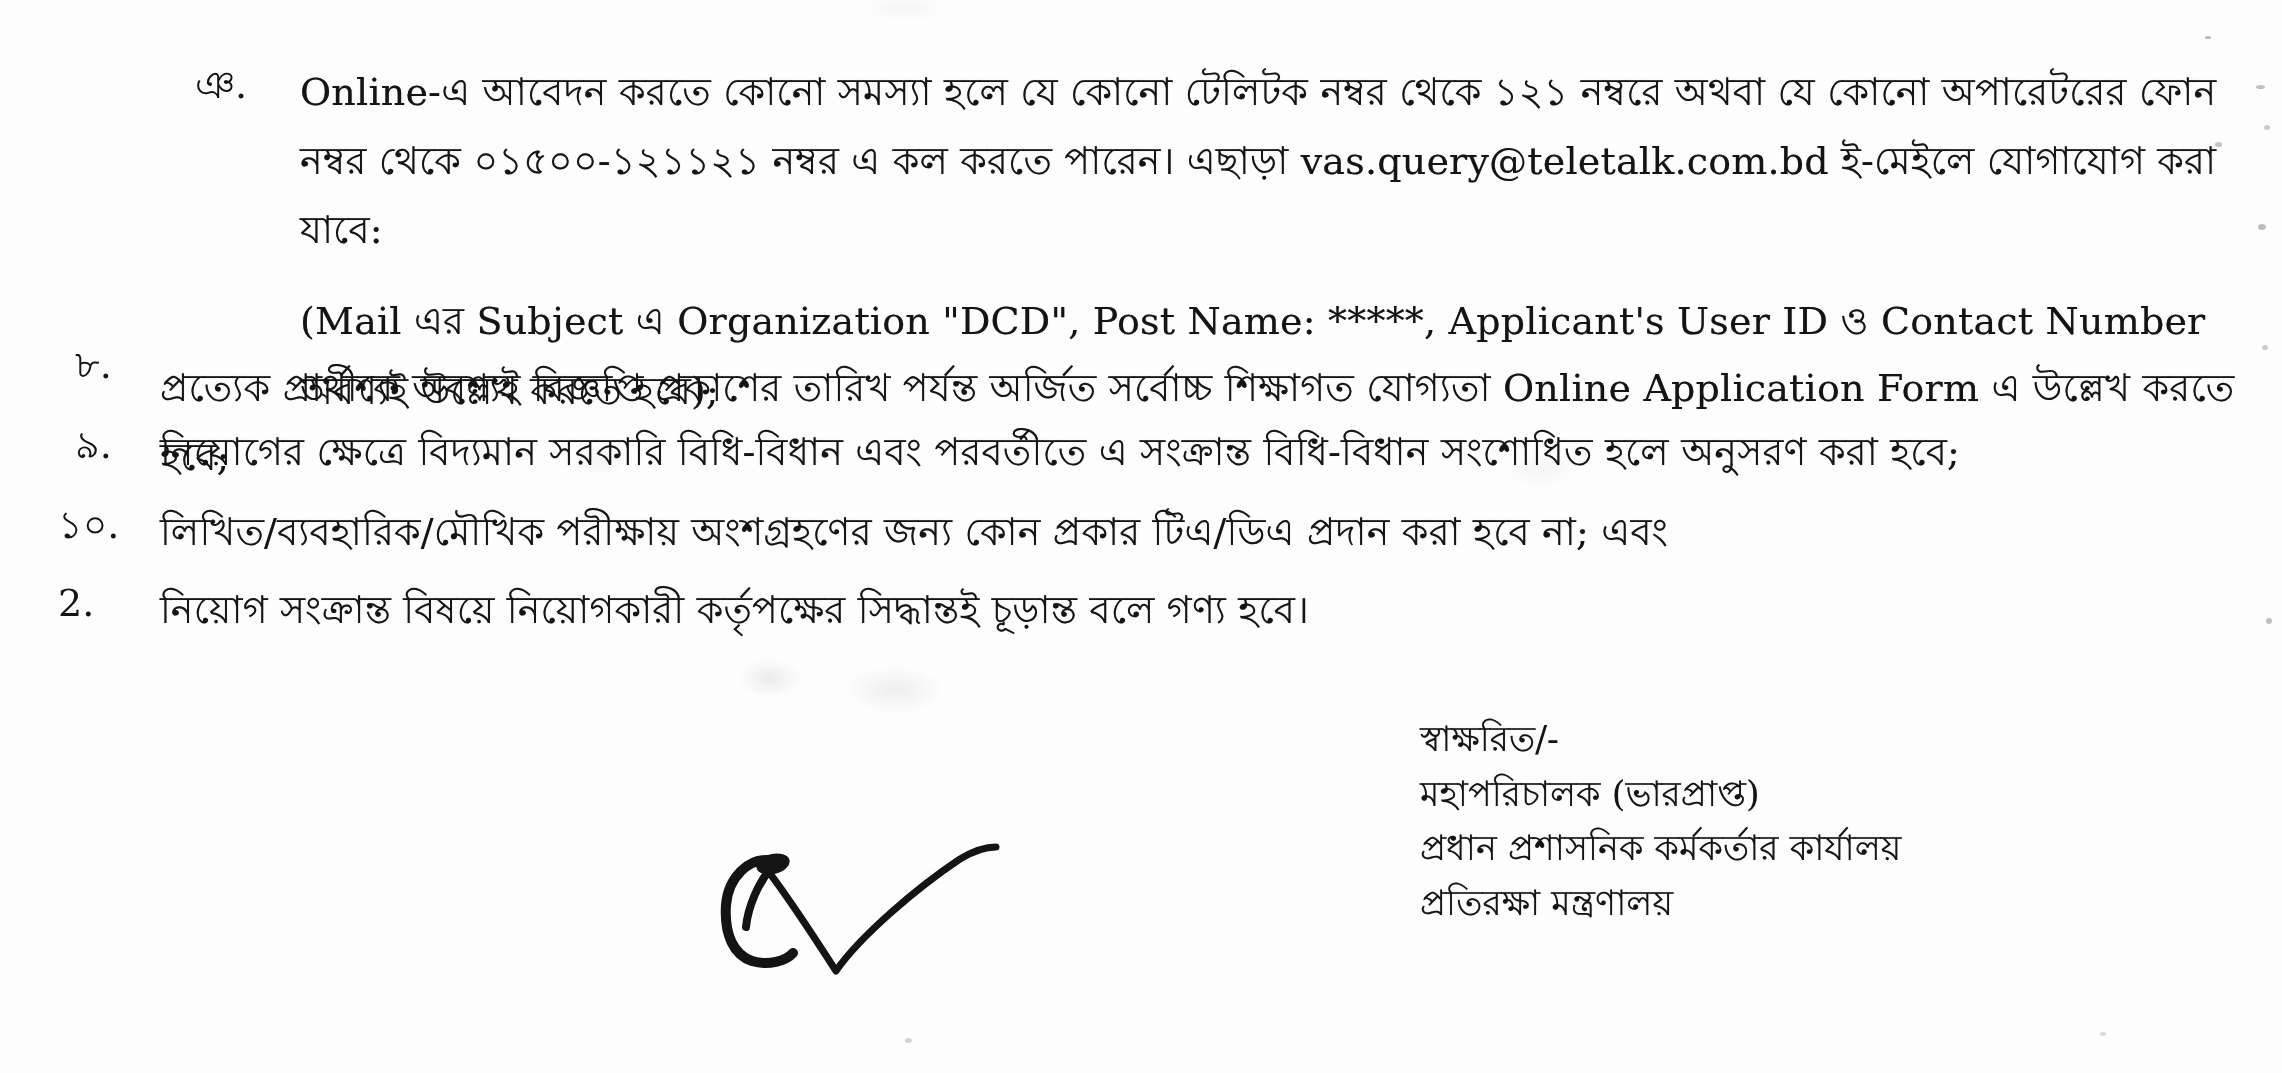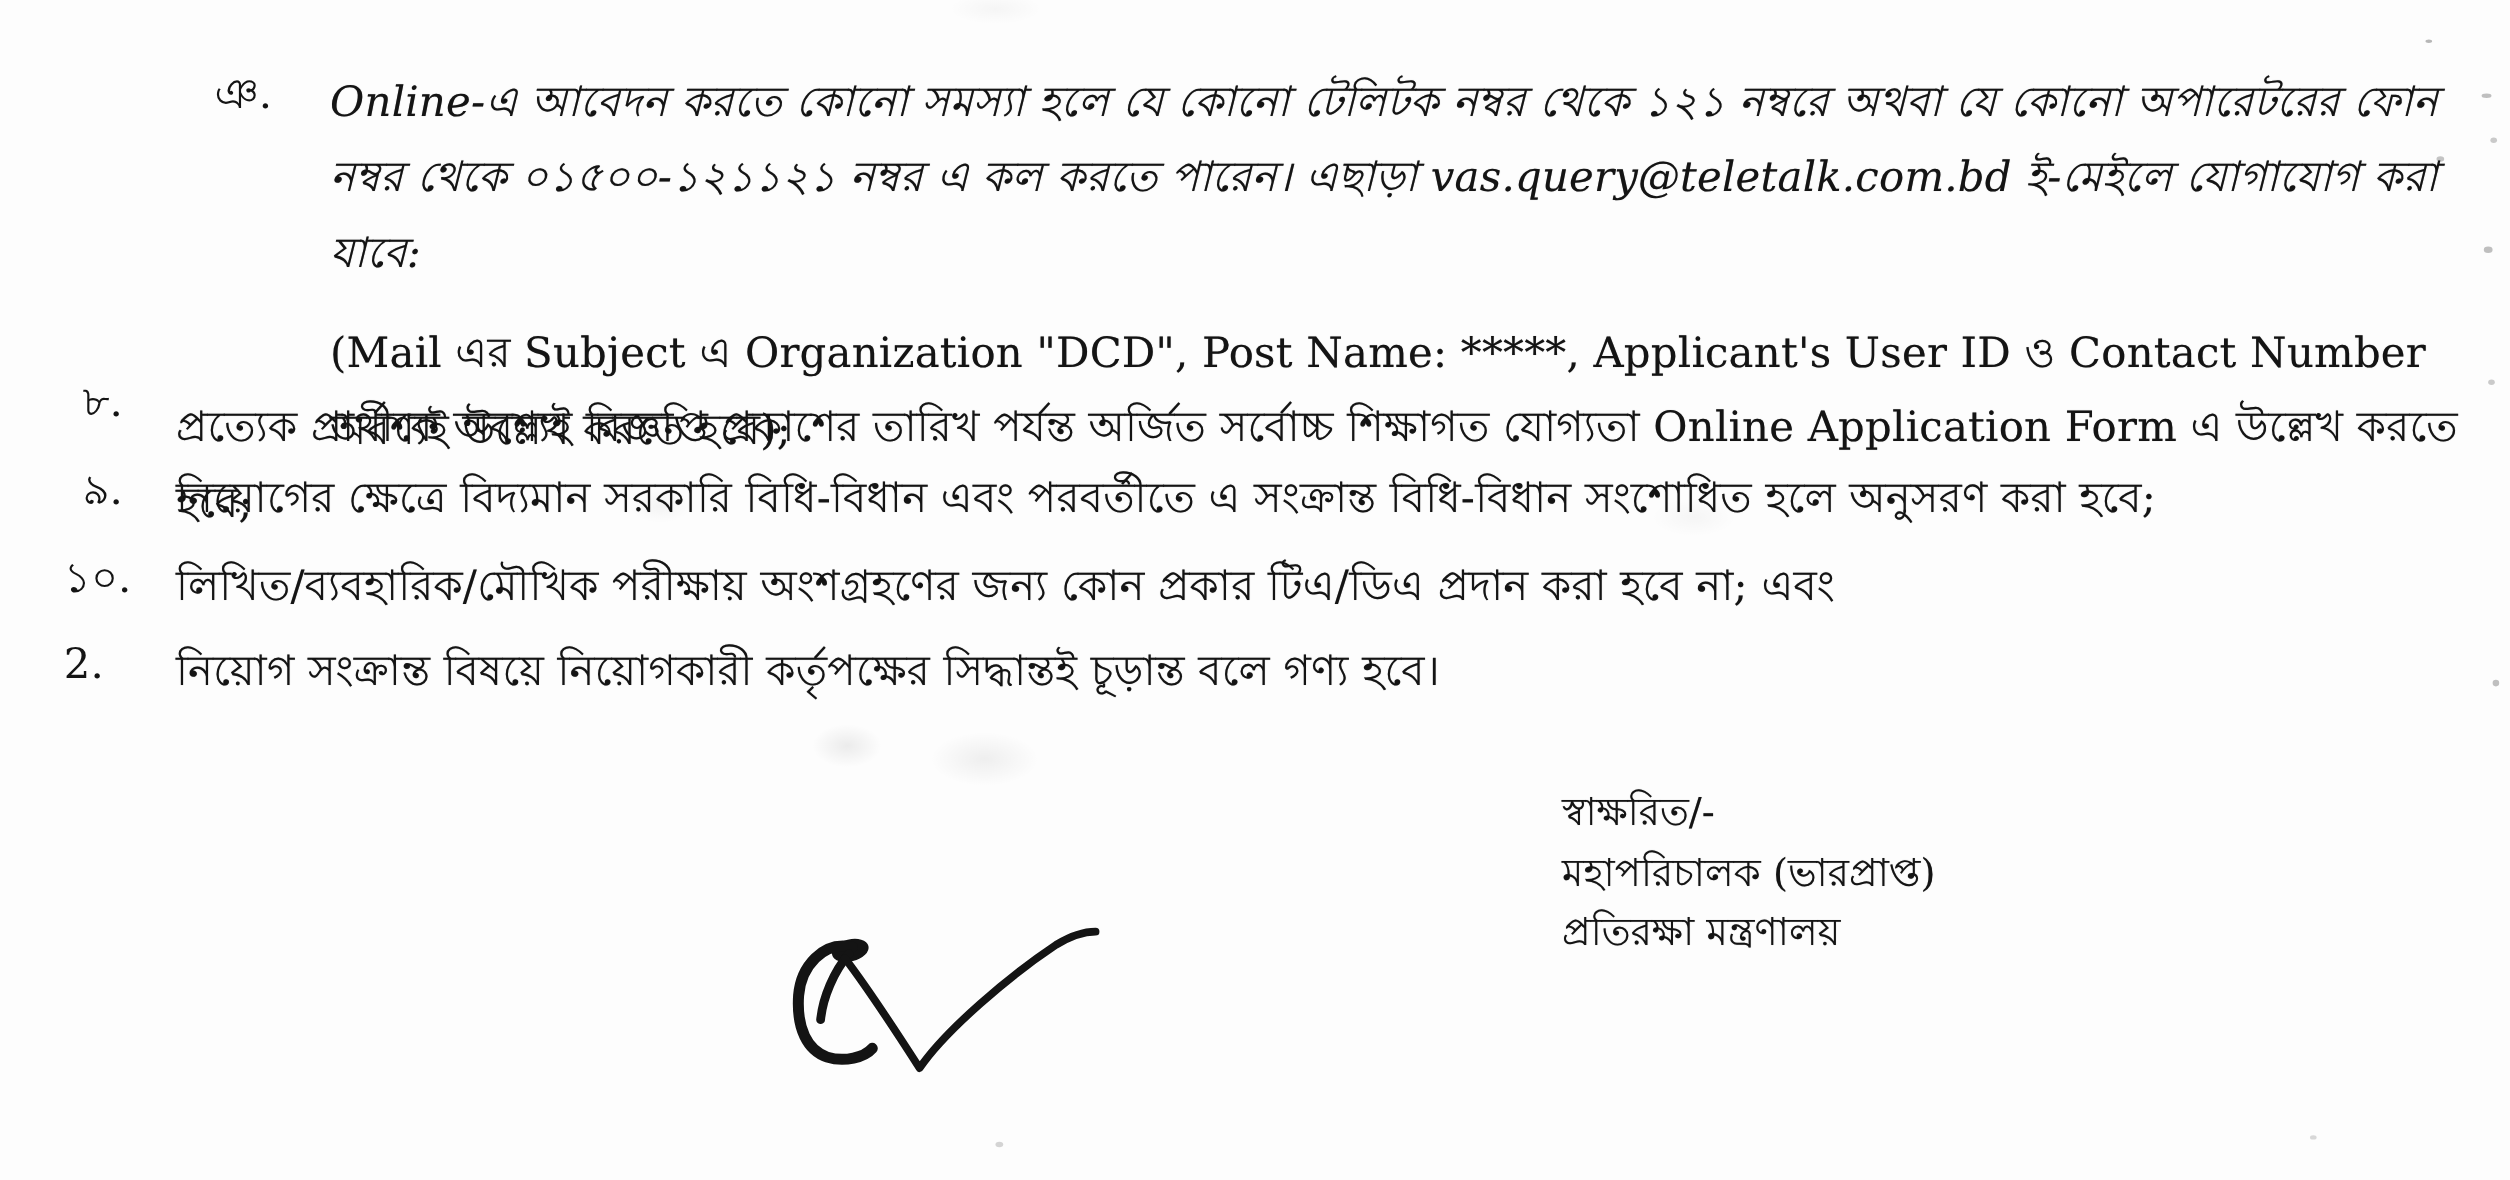--- a/index.html
+++ b/index.html
@@ -44,21 +44,21 @@
 </style>
 </head>
 <body>
 
 <div class="page">
   <div class="scan-tint"></div>
 
   <div class="item" style="top:58px;left:0;width:2282px;">
     <span class="marker" style="left:195px;">ঞ.</span>
     <div class="body-text" style="position:absolute;left:300px;top:0;width:1950px;">
-      <p class="para" style="margin-bottom:22px;font-style:italic;">Online-এ আবেদন করতে কোনো সমস্যা হলে যে কোনো টেলিটক নম্বর থেকে ১২১ নম্বরে অথবা যে কোনো অপারেটরের ফোন নম্বর থেকে ০১৫০০-১২১১২১ নম্বর এ কল করতে পারেন। এছাড়া vas.query@teletalk.com.bd ই-মেইলে যোগাযোগ করা যাবে:</p>
+      <p class="para" style="margin-bottom:22px;">Online-এ আবেদন করতে কোনো সমস্যা হলে যে কোনো টেলিটক নম্বর থেকে ১২১ নম্বরে অথবা যে কোনো অপারেটরের ফোন নম্বর থেকে ০১৫০০-১২১১২১ নম্বর এ কল করতে পারেন। এছাড়া vas.query@teletalk.com.bd ই-মেইলে যোগাযোগ করা যাবে:</p>
       <p class="para">(Mail এর Subject এ Organization "DCD", Post Name: *****, Applicant's User ID ও Contact Number অবশ্যই উল্লেখ করতে হবে);</p>
     </div>
   </div>
 
   <div class="item" style="top:338px;left:0;width:2282px;">
     <span class="marker" style="left:75px;">৮.</span>
     <div class="body-text" style="position:absolute;left:160px;top:16px;width:2075px;">প্রত্যেক প্রার্থীকে অবশ্যই বিজ্ঞপ্তি প্রকাশের তারিখ পর্যন্ত অর্জিত সর্বোচ্চ শিক্ষাগত যোগ্যতা Online Application Form এ উল্লেখ করতে হবে;</div>
   </div>
 
   <div class="item" style="top:418px;left:0;width:2282px;">
@@ -85,20 +85,21 @@
 
       <path d="M122,72 C108,88 98,112 96,132" stroke-width="8"></path>
 
       <path d="M118,76 C138,102 168,148 186,176 C210,141 268,92 310,64 C325,55 337,52 346,52" stroke-width="7"></path>
     </g>
   </svg>
 
   <div class="sig-block">
     <span class="sig-line">স্বাক্ষরিত/-</span>
     <span class="sig-line">মহাপরিচালক (ভারপ্রাপ্ত)</span>
+    <span class="sig-line">প্রধান প্রশাসনিক কর্মকর্তার কার্যালয়</span>
     <span class="sig-line">প্রতিরক্ষা মন্ত্রণালয়</span>
   </div>
 
   <div class="speck" style="left:2205px;top:36px;width:6px;height:3px;opacity:.35;"></div>
   <div class="speck" style="left:2256px;top:85px;width:9px;height:4px;opacity:.30;"></div>
   <div class="speck" style="left:2264px;top:125px;width:6px;height:5px;opacity:.25;"></div>
   <div class="speck" style="left:2215px;top:142px;width:7px;height:5px;opacity:.28;"></div>
   <div class="speck" style="left:2258px;top:224px;width:8px;height:6px;opacity:.30;"></div>
   <div class="speck" style="left:2262px;top:345px;width:6px;height:5px;opacity:.25;"></div>
   <div class="speck" style="left:2266px;top:618px;width:6px;height:6px;opacity:.30;"></div>

